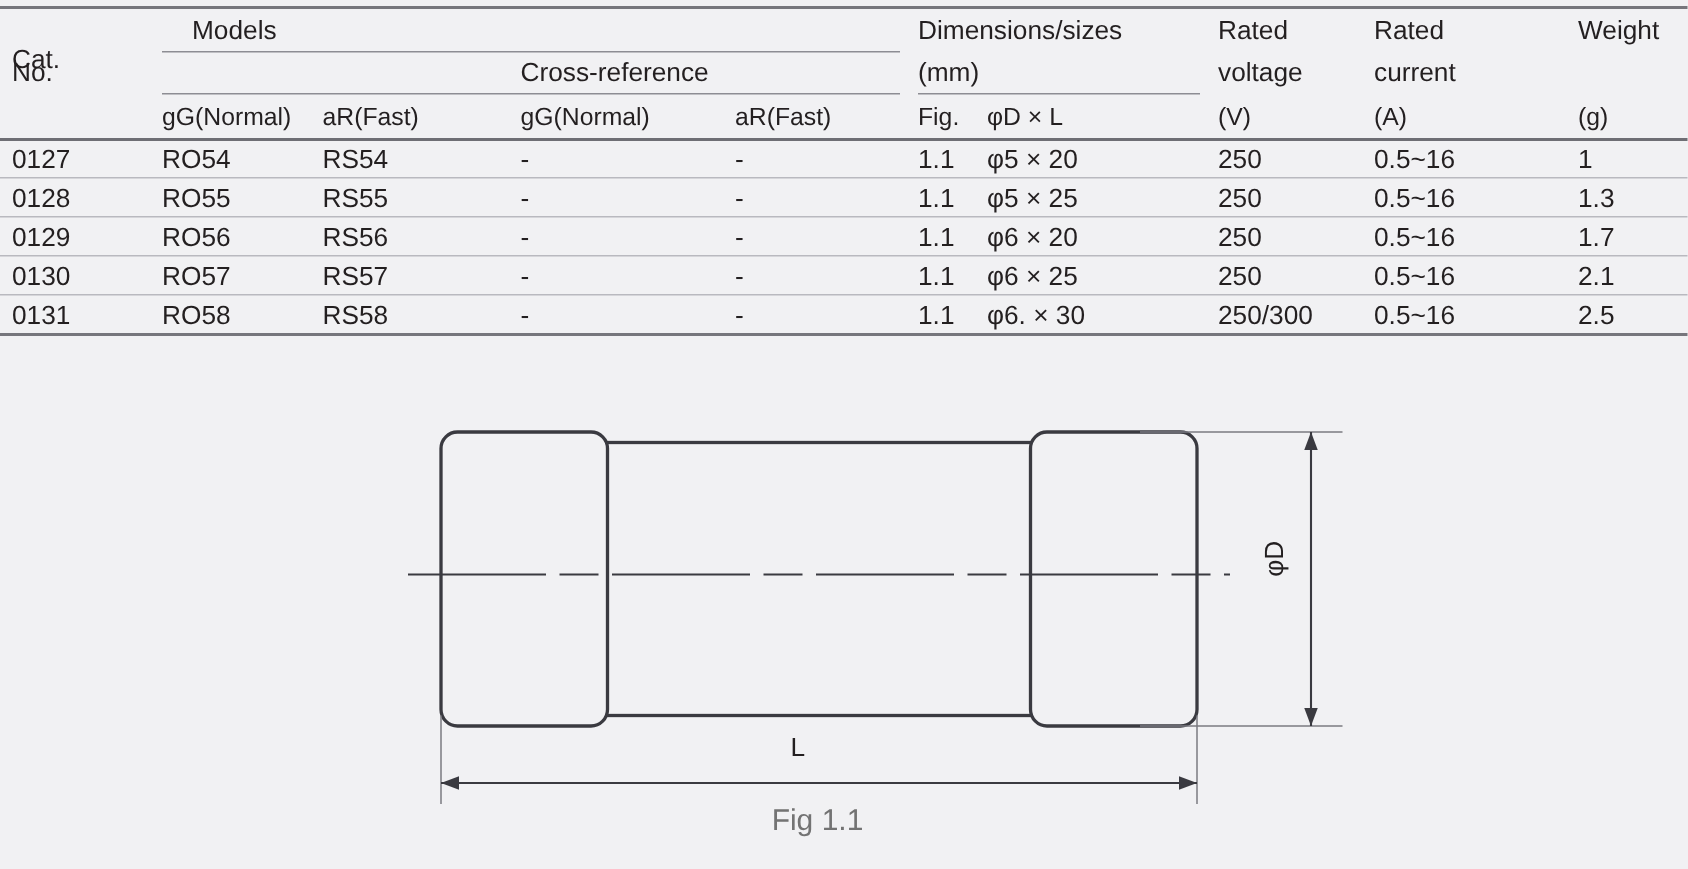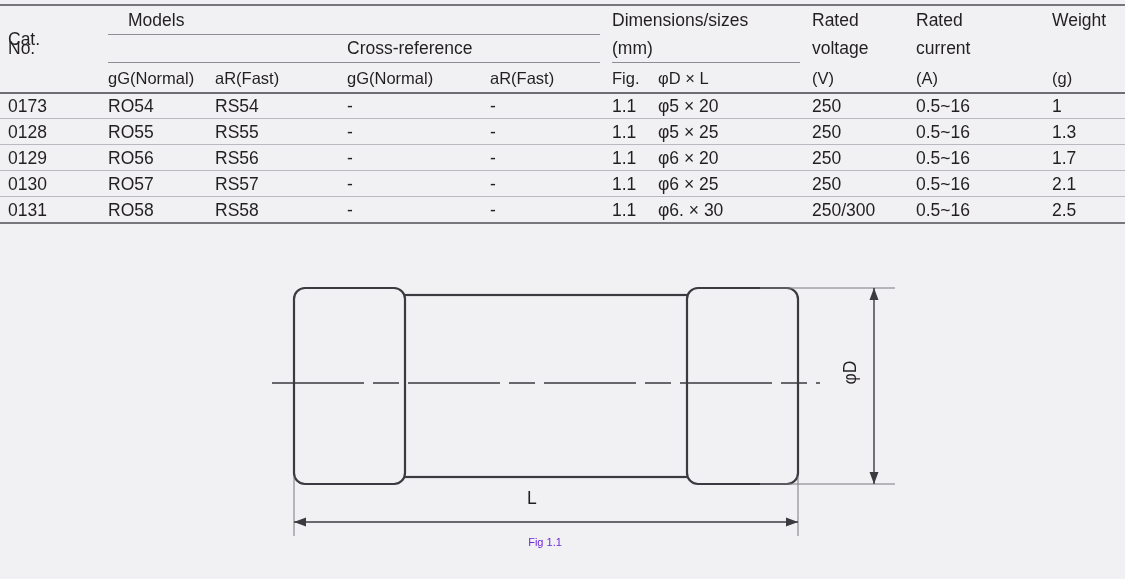--- a/index.html
+++ b/index.html
@@ -69,22 +69,22 @@
     height: 343px;
   }
   #figure svg { display: block; }
 
   .fig-caption {
     position: absolute;
     top: 300px;
     left: 0;
     width: 1090px;
     text-align: center;
-    font-size: 11px;
-    color: #6d28d9;
+    font-size: 20px;
+    color: #737373;
   }
   .dim-label-l {
     position: absolute;
     left: 527px;
     top: 252px;
     font-size: 17.5px;
     color: #231f20;
   }
   .dim-label-d {
     position: absolute;
@@ -133,21 +133,21 @@
   <div class="cell sub c-m1" style="top:68px;">gG(Normal)</div>
   <div class="cell sub c-m2" style="top:68px;">aR(Fast)</div>
   <div class="cell sub c-x1" style="top:68px;">gG(Normal)</div>
   <div class="cell sub c-x2" style="top:68px;">aR(Fast)</div>
   <div class="cell sub c-fig" style="top:68px;">Fig.</div>
   <div class="cell sub c-dim" style="top:68px;">φD × L</div>
   <div class="cell sub c-v" style="top:68px;">(V)</div>
   <div class="cell sub c-a" style="top:68px;">(A)</div>
   <div class="cell sub c-w" style="top:68px;">(g)</div>
 
-  <div class="cell c-cat" style="top:96px;">0173</div>
+  <div class="cell c-cat" style="top:96px;">0127</div>
   <div class="cell c-m1" style="top:96px;">RO54</div>
   <div class="cell c-m2" style="top:96px;">RS54</div>
   <div class="cell c-x1 dash-cell" style="top:96px;">-</div>
   <div class="cell c-x2 dash-cell" style="top:96px;">-</div>
   <div class="cell c-fig" style="top:96px;">1.1</div>
   <div class="cell c-dim" style="top:96px;">φ5 × 20</div>
   <div class="cell c-v" style="top:96px;">250</div>
   <div class="cell c-a" style="top:96px;">0.5~16</div>
   <div class="cell c-w" style="top:96px;">1</div>
 

